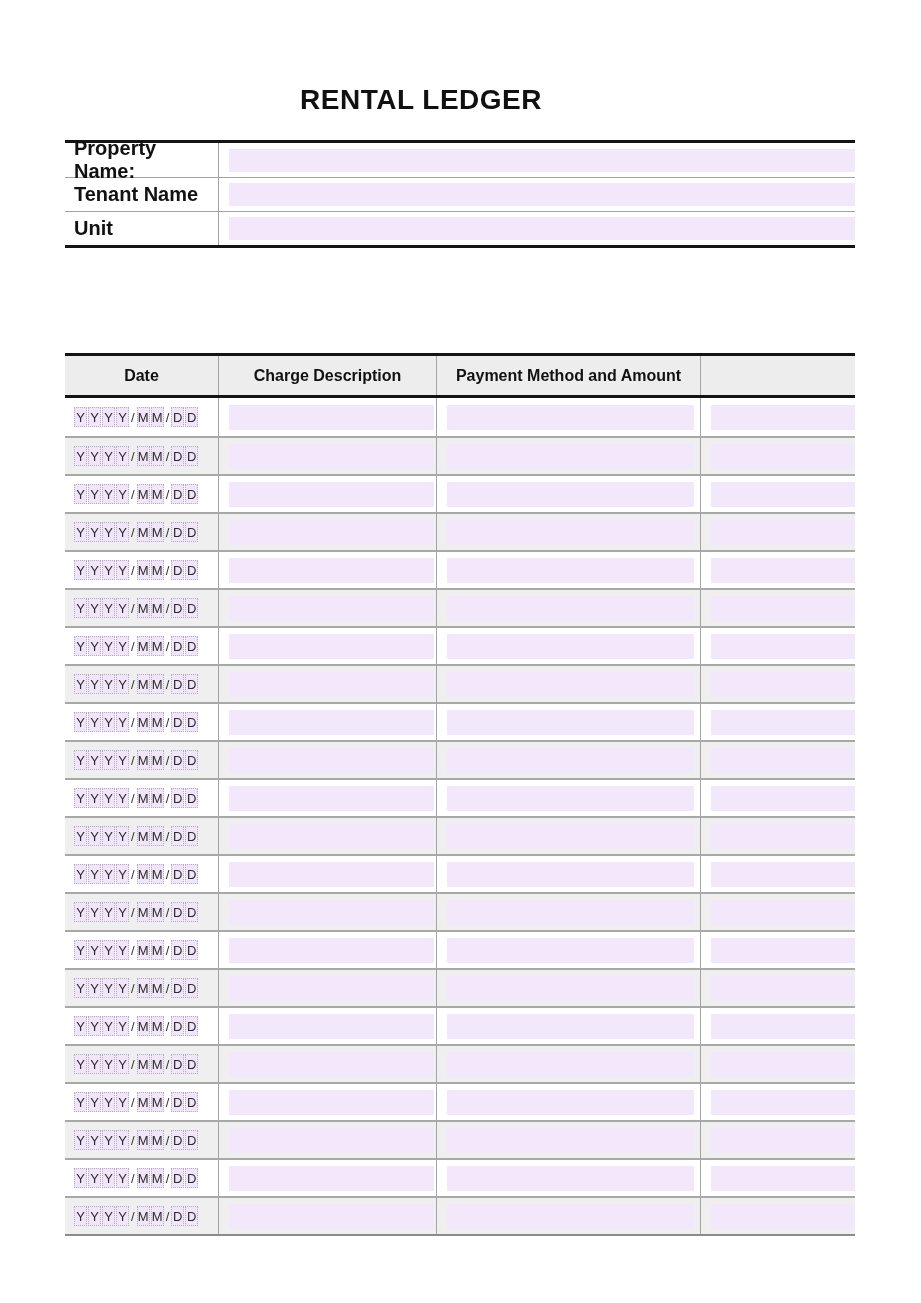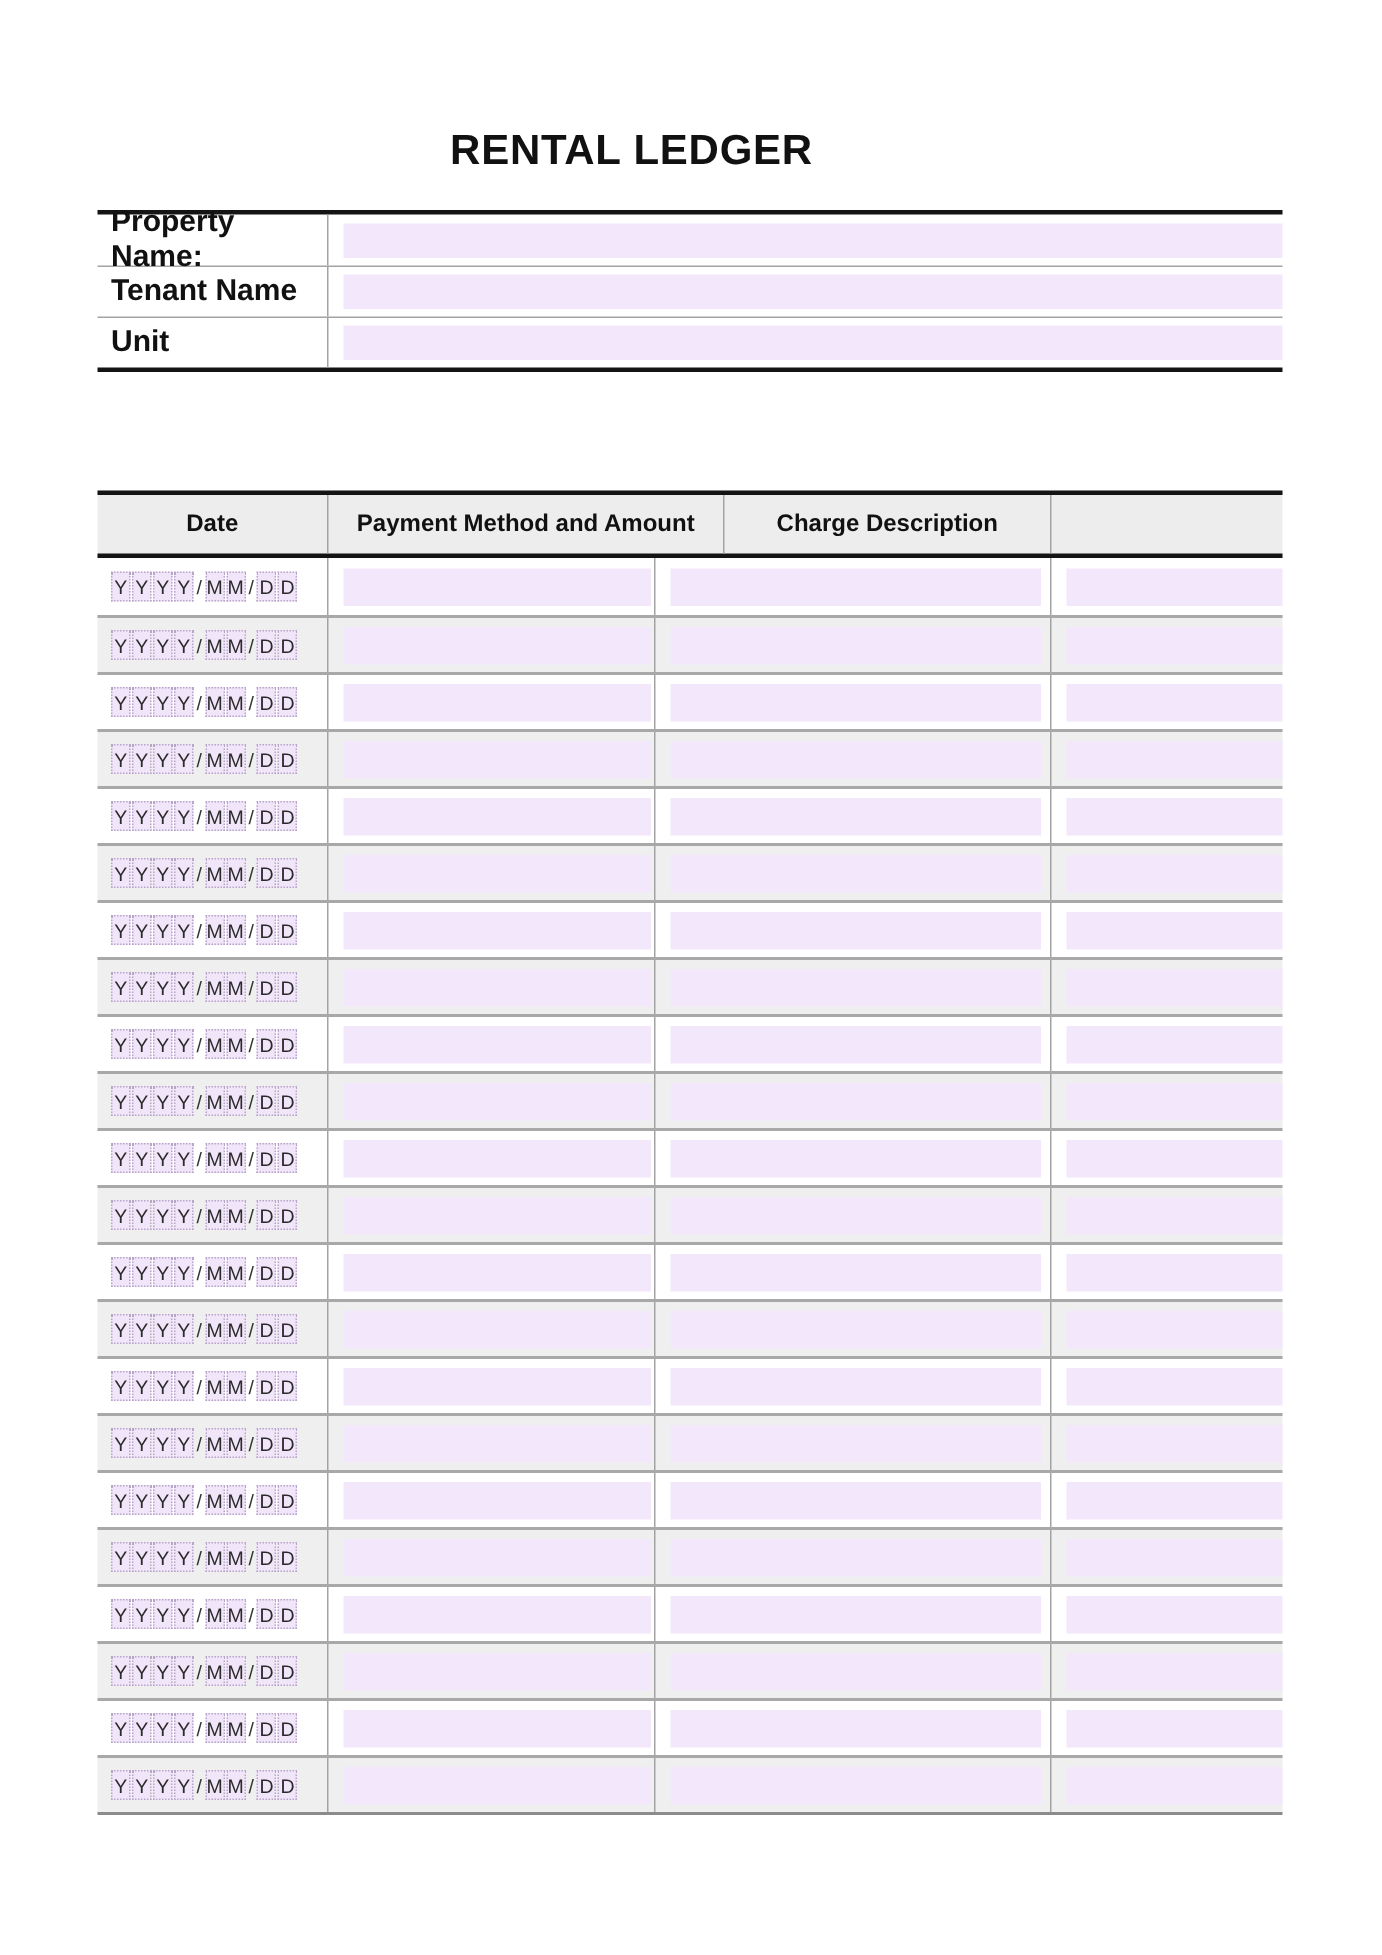--- a/index.html
+++ b/index.html
@@ -30,21 +30,21 @@
   .info-row{display:flex;height:34px;align-items:stretch;}
   .info-row + .info-row{border-top:1px solid var(--grid-line);}
   .info-label{
     width:154px;flex:0 0 154px;border-right:1px solid var(--grid-line);
     display:flex;align-items:center;padding-left:9px;
     font-weight:700;font-size:20px;
   }
   .info-field-cell{flex:1;display:flex;align-items:center;padding-left:10px;}
   .info-field{flex:1;height:23px;background:var(--field-fill);}
   
-  .ledger{position:absolute;left:65px;top:327px;width:790px;}
+  .ledger{position:absolute;left:65px;top:353px;width:790px;}
   .lheader{
     display:flex;height:45px;background:var(--header-bg);
     border-top:3px solid var(--heavy-line);
     border-bottom:3px solid var(--heavy-line);
   }
   .hcell{
     display:flex;align-items:center;justify-content:center;
     font-weight:700;font-size:16px;
   }
   .c1{width:154px;flex:0 0 154px;}
@@ -93,22 +93,22 @@
     <div class="info-label">Unit</div>
     <div class="info-field-cell">
       <div class="info-field"></div>
     </div>
   </div>
 </section>
 
 <section class="ledger">
   <div class="lheader">
     <div class="hcell c1 bdr">Date</div>
+    <div class="hcell c2 bdr">Charge Description</div>
     <div class="hcell c3 bdr">Payment Method and Amount</div>
-    <div class="hcell c2 bdr">Charge Description</div>
   </div>
   <div class="lbody" id="lbody">
   <div class="lrow">
     <div class="cell cdate c1 bdr">
       <div class="dgroup-wrap" style="display:flex;align-items:center;">
             <span class="dgroup">
               <span class="dbox">Y</span>
               <span class="dbox">Y</span>
               <span class="dbox">Y</span>
               <span class="dbox">Y</span>

